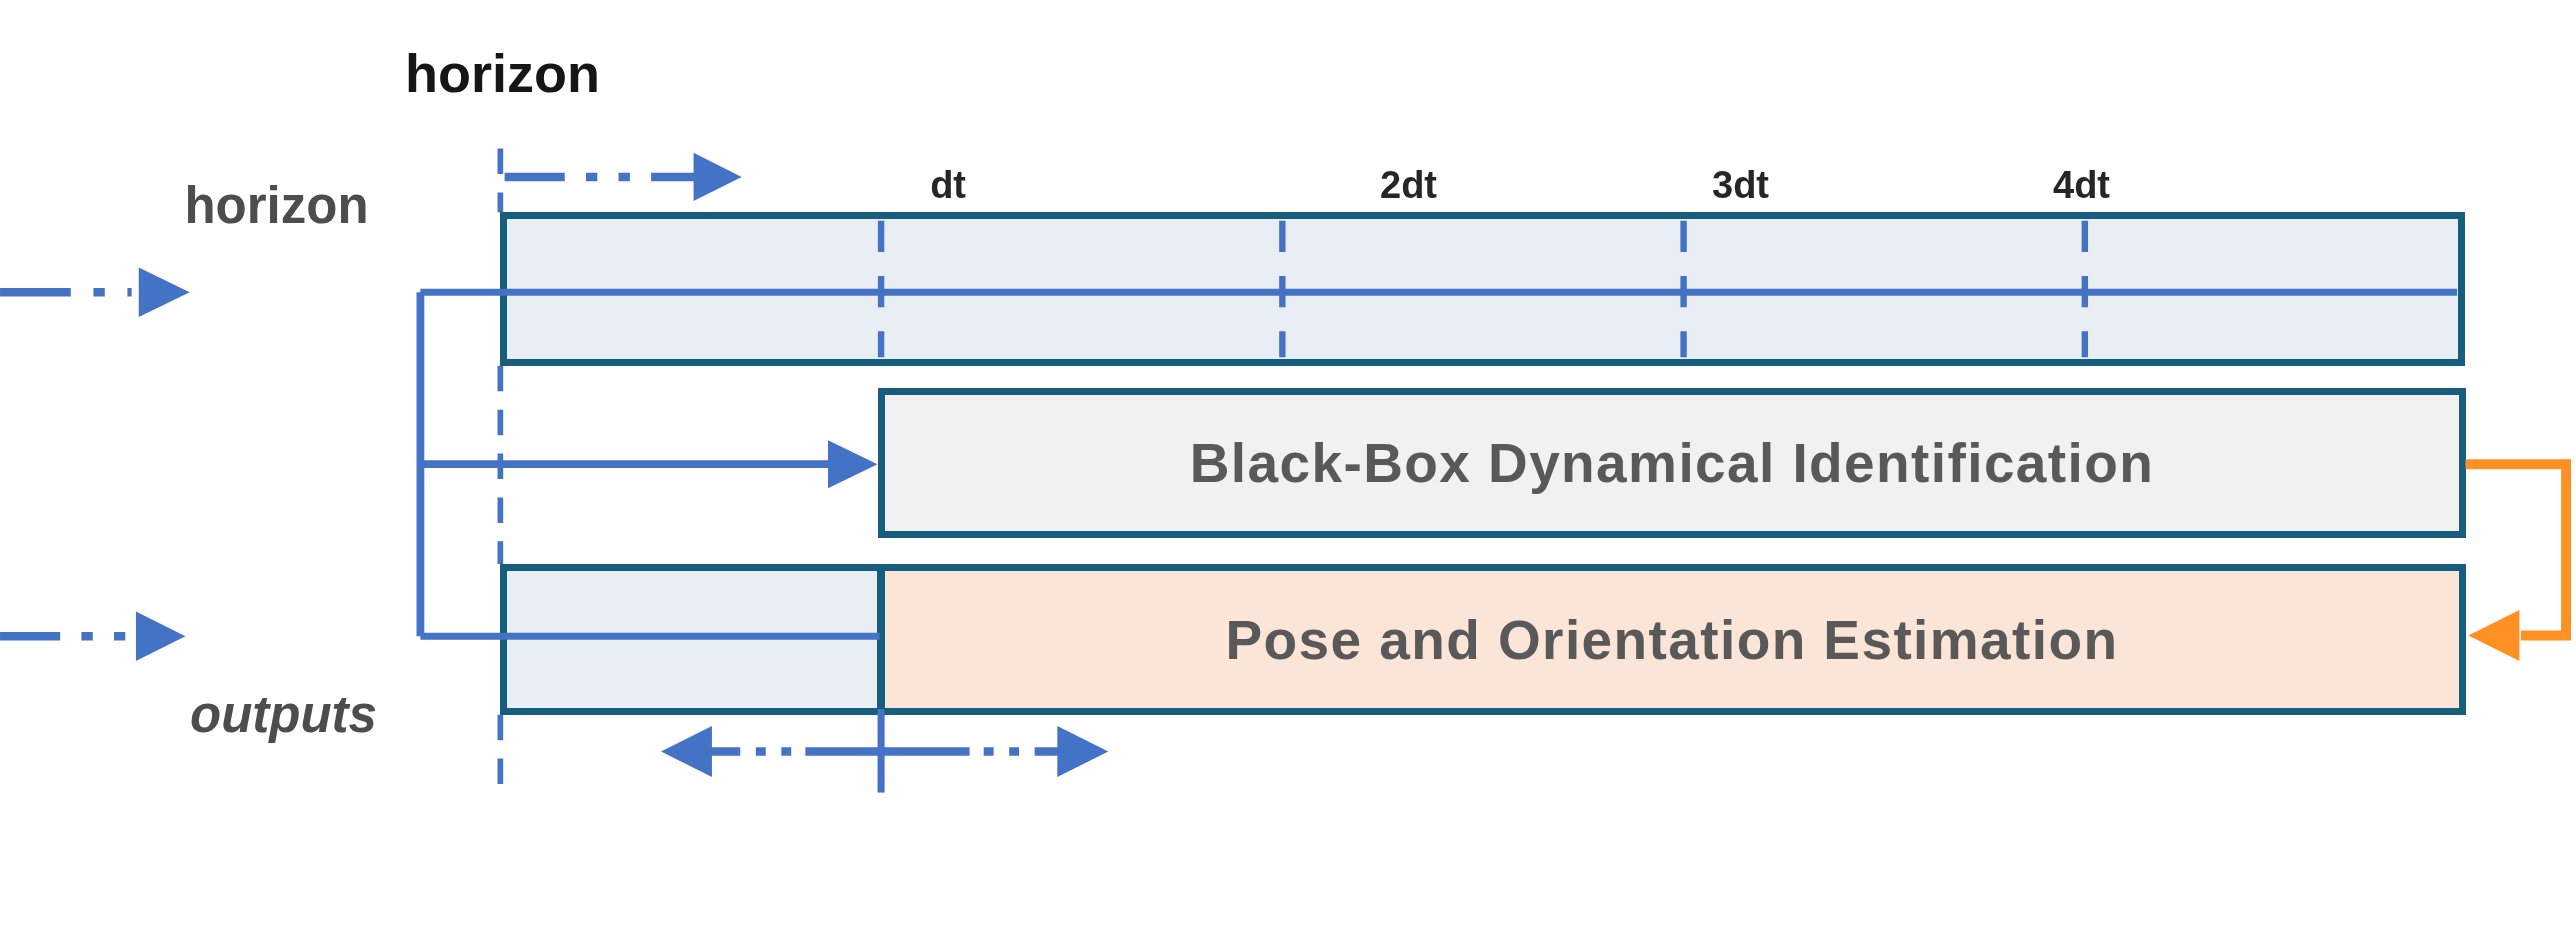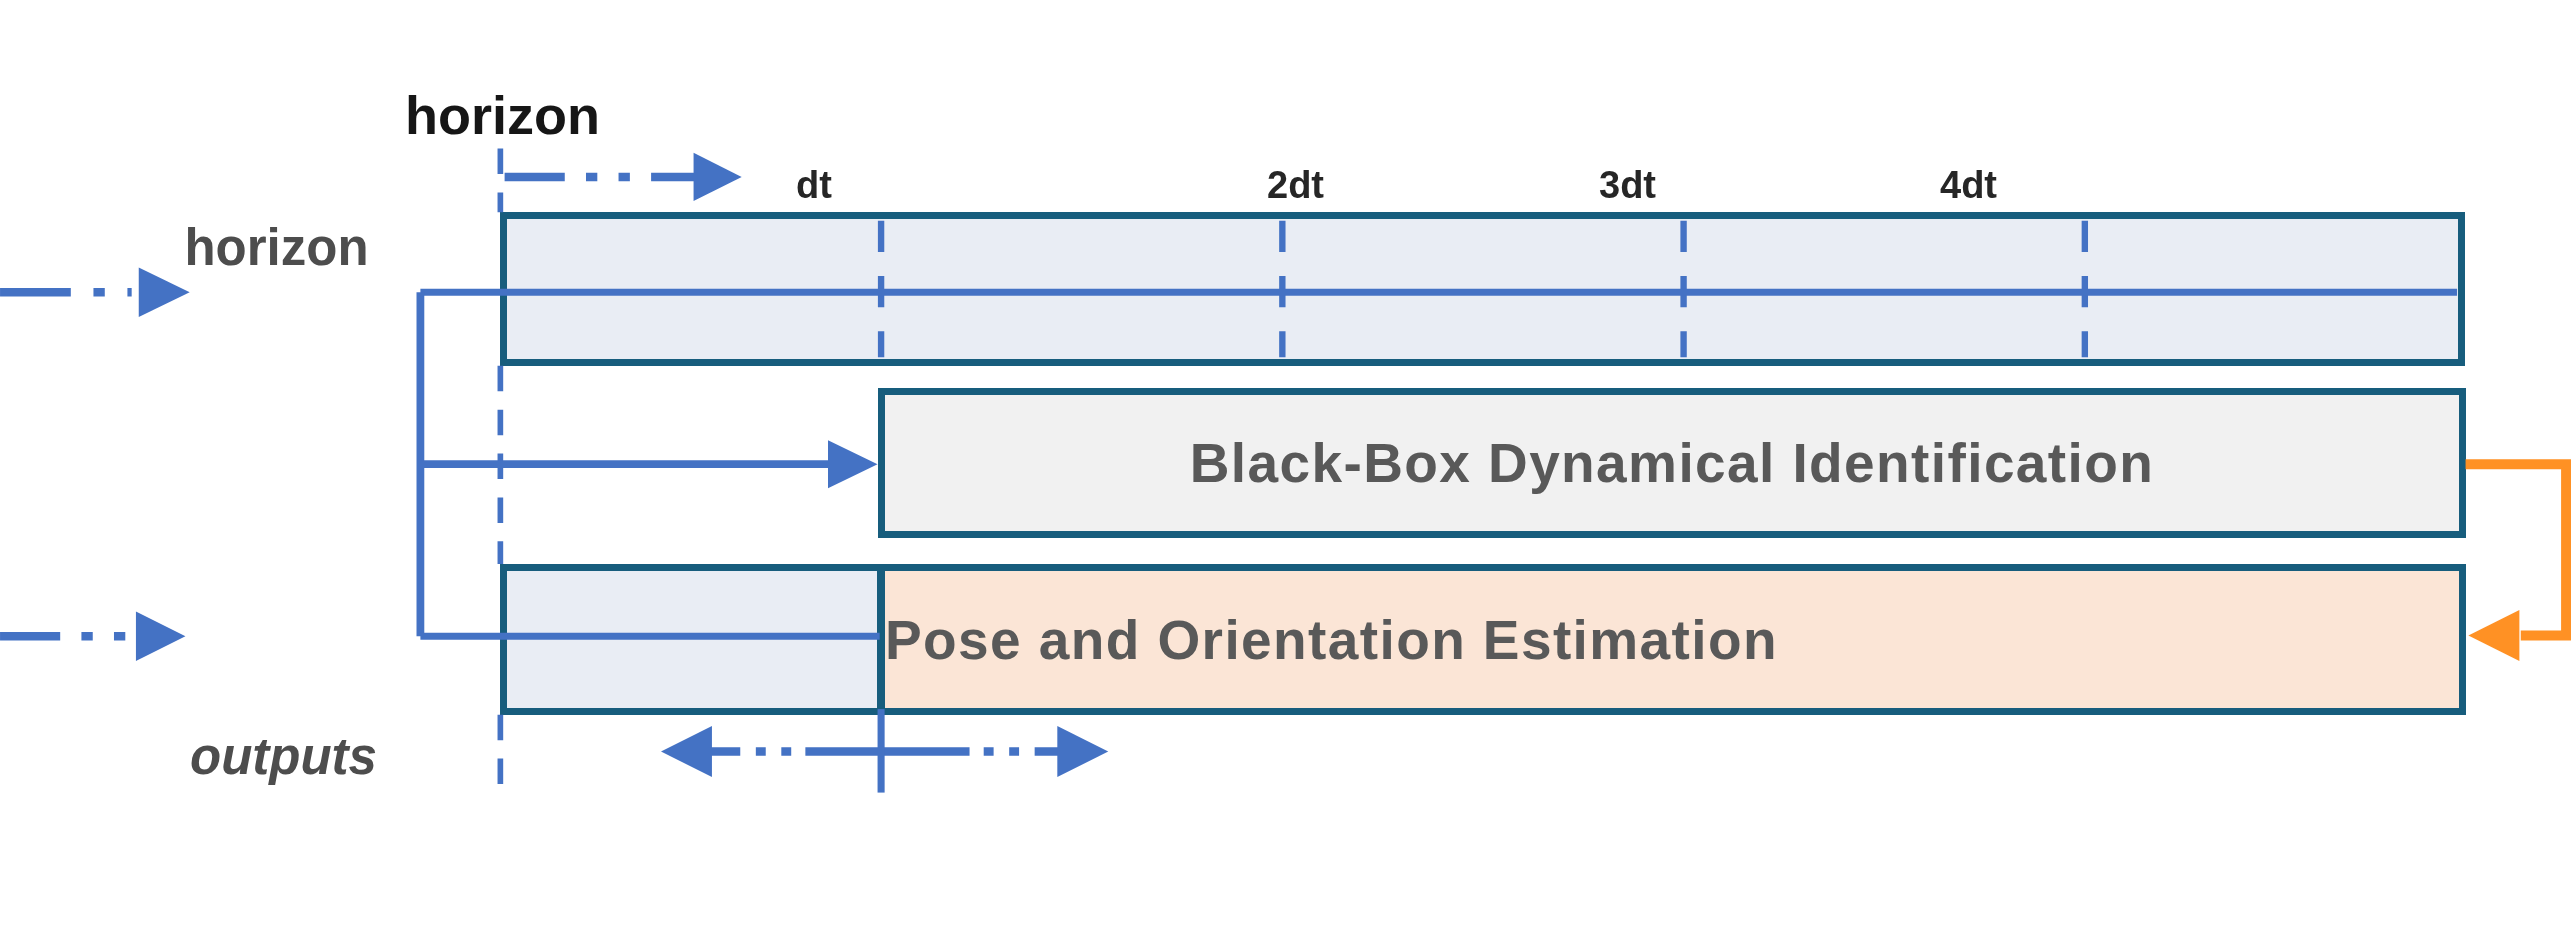--- a/index.html
+++ b/index.html
@@ -10,33 +10,33 @@
   }
   #canvas { position: absolute; inset: 0; width: 2576px; height: 932px; }
 
   
   .box { position: absolute; box-sizing: border-box; border: 7px solid var(--teal-border); }
   .inputs-rect  { left: 500px;  top: 212px; width: 1965px; height: 154px; background: var(--row-fill); }
   .ident-box    { left: 878px; top: 388px; width: 1588px; height: 150px; background: var(--identification-fill);
                   display: flex; align-items: center; justify-content: center; }
   .outputs-rect { left: 500px;  top: 564px; width: 384px;  height: 151px; background: var(--row-fill); }
   .estim-box    { left: 878px; top: 564px; width: 1588px; height: 151px; background: var(--estimation-fill);
-                  display: flex; align-items: center; }
+                  display: flex; align-items: center; justify-content: center; }
   .box-title {
     color: var(--title-text); font-weight: 700; font-size: 55px; letter-spacing: 1.4px;
     white-space: nowrap;
   }
 
   
-  .lbl { position: absolute; text-align: center; font-weight: 700; white-space: nowrap; margin-top: 42px; }
+  .lbl { position: absolute; text-align: center; font-weight: 700; white-space: nowrap; }
   .lbl-horizon { left: 290px;  top: 42px;   width: 425px; font-size: 54px; color: var(--heading-text); }
   .lbl-inputs  { left: 64px;   top: 176px;  width: 425px; font-size: 51px; color: var(--label-text); }
   .lbl-outputs { left: 71px;  top: 685px;  width: 425px; font-size: 51px; color: var(--label-text); font-style: italic; }
   .lbl-context { left: 669px;  top: 820px; width: 432px; font-size: 52px; color: var(--heading-text); }
-  .lbl-tick    { position: absolute; top: 164px; width: 170px; text-align: left;
+  .lbl-tick    { position: absolute; top: 164px; width: 170px; text-align: right;
                  font-size: 38px; font-weight: 700; color: #262626; }
   .tick-1 { left: 796px; } .tick-2 { left: 1267px; } .tick-3 { left: 1599px; } .tick-4 { left: 1940px; }
 
   
   svg.overlay { position: absolute; left: 0; top: 0; z-index: 5; }
   .blue-solid   { stroke: var(--blue-accent); stroke-width: 11px; fill: none; }
   .blue-mid     { stroke: var(--blue-accent); stroke-width: 10px; fill: none; }
   .blue-tickln  { stroke: var(--blue-accent); stroke-width: 9px;  fill: none; stroke-dasharray: 44 34; }
   .blue-horizon { stroke: var(--blue-accent); stroke-width: 8px;  fill: none; stroke-dasharray: 36 26; }
   .blue-dashdot { stroke: var(--blue-accent); stroke-width: 12px; fill: none; }

